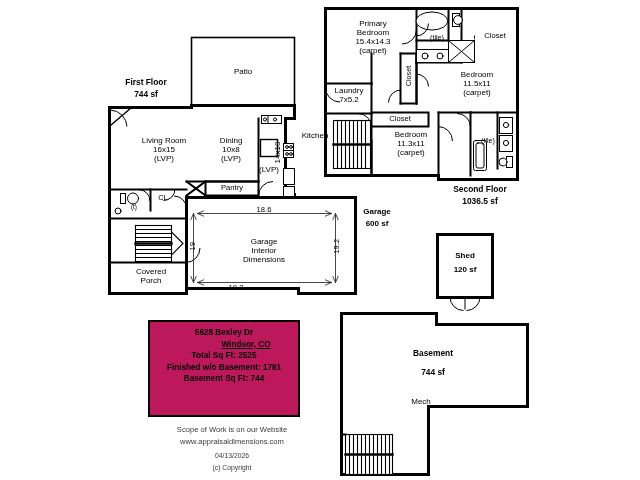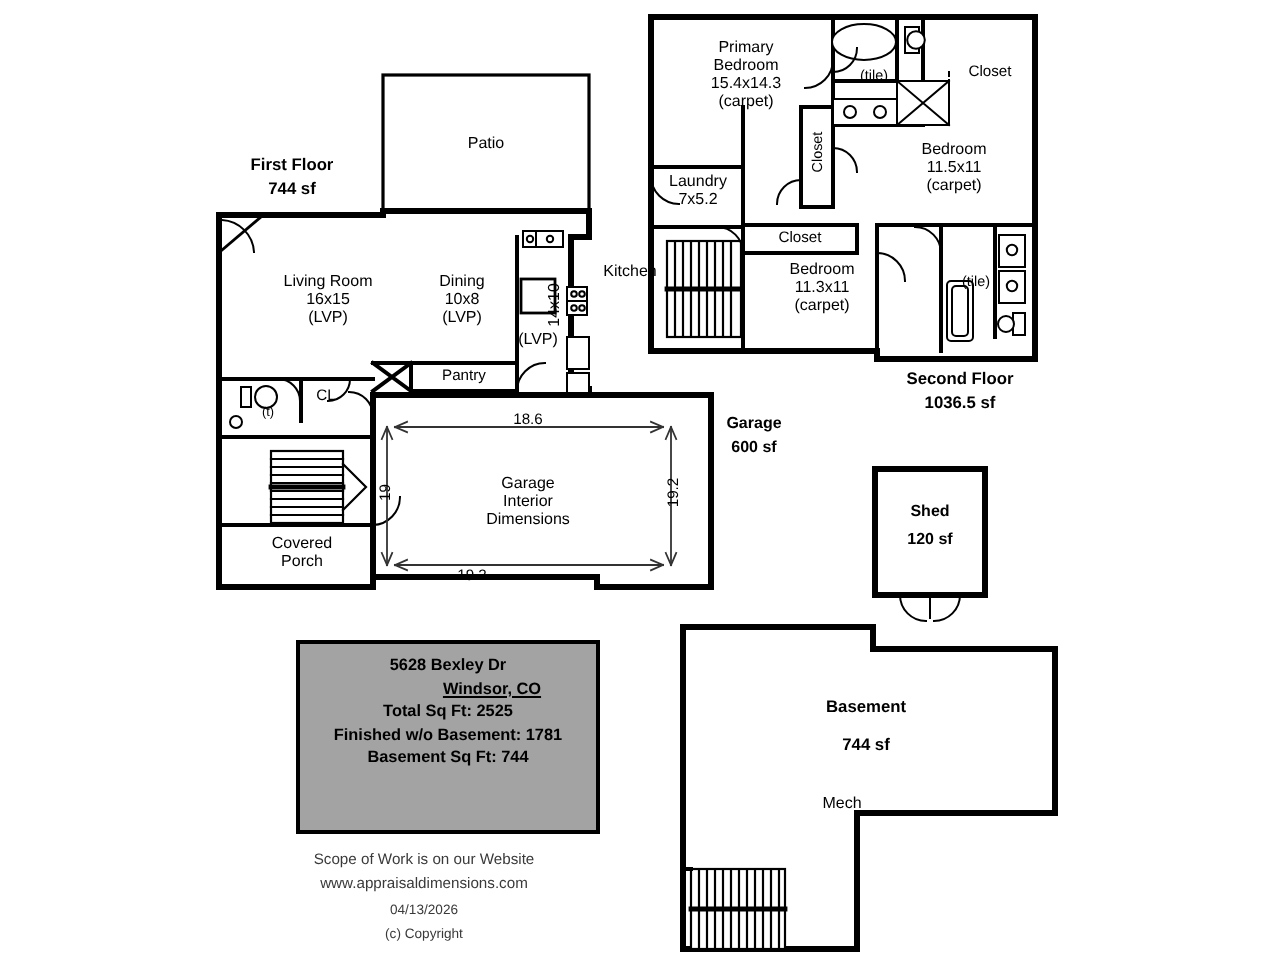--- a/index.html
+++ b/index.html
@@ -4,25 +4,25 @@
 <style>
   html,body{margin:0;padding:0;background:#ffffff;}
   body{width:640px;height:480px;position:relative;overflow:hidden;
        font-family:"Liberation Sans",sans-serif;color:#000;}
   #plan{position:absolute;left:0;top:0;width:640px;height:480px;}
   .lbl{position:absolute;text-align:center;line-height:1.12;white-space:pre-line;}
   .b{font-weight:bold;}
   .vert{transform:rotate(-90deg);transform-origin:50% 50%;}
   
   #infobox{position:absolute;left:148px;top:320px;width:148px;height:93px;
-           border:2px solid #000;background:#a3a3a3;}
+           border:2px solid #000;background:#be185d;}
   #infobox div{text-align:center;font-weight:bold;font-size:8.2px;line-height:11.6px;
                white-space:nowrap;}
   #infobox .addr2{text-decoration:underline;padding-left:44px;}
-  #footer{position:absolute;left:104px;top:424px;width:216px;text-align:center;color:#3a3a3a;}
+  #footer{position:absolute;left:124px;top:424px;width:216px;text-align:center;color:#3a3a3a;}
   #footer div{line-height:12px;}
   .f1{font-size:7.6px;}
   .f2{font-size:7.6px;}
   .f3{font-size:6.8px;}
   #watermark{position:absolute;left:505px;top:446px;width:16px;height:28px;
              font-size:5px;color:#ededed;letter-spacing:1px;}
 </style>
 </head>
 <body>
 

